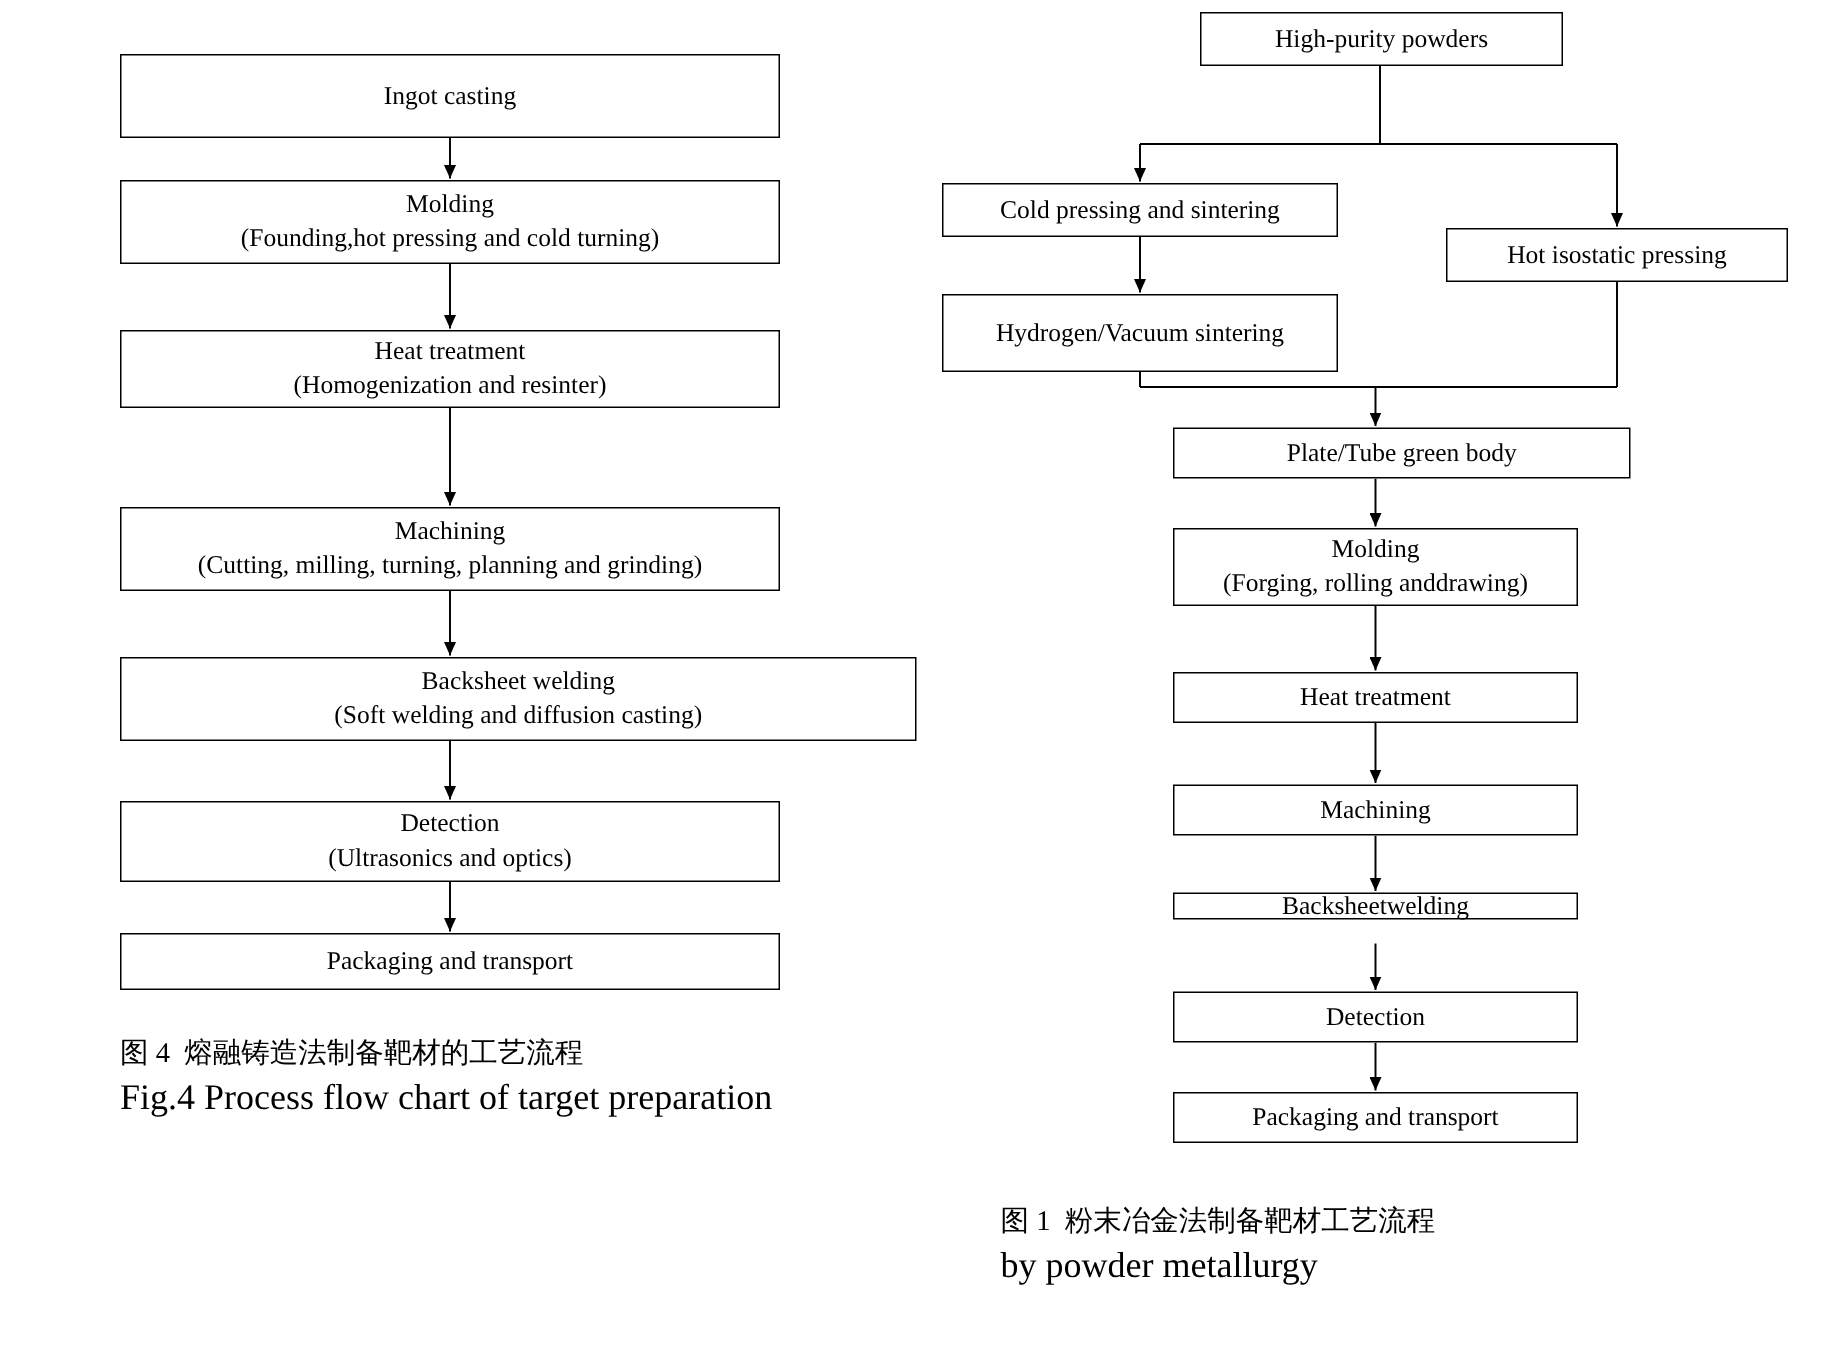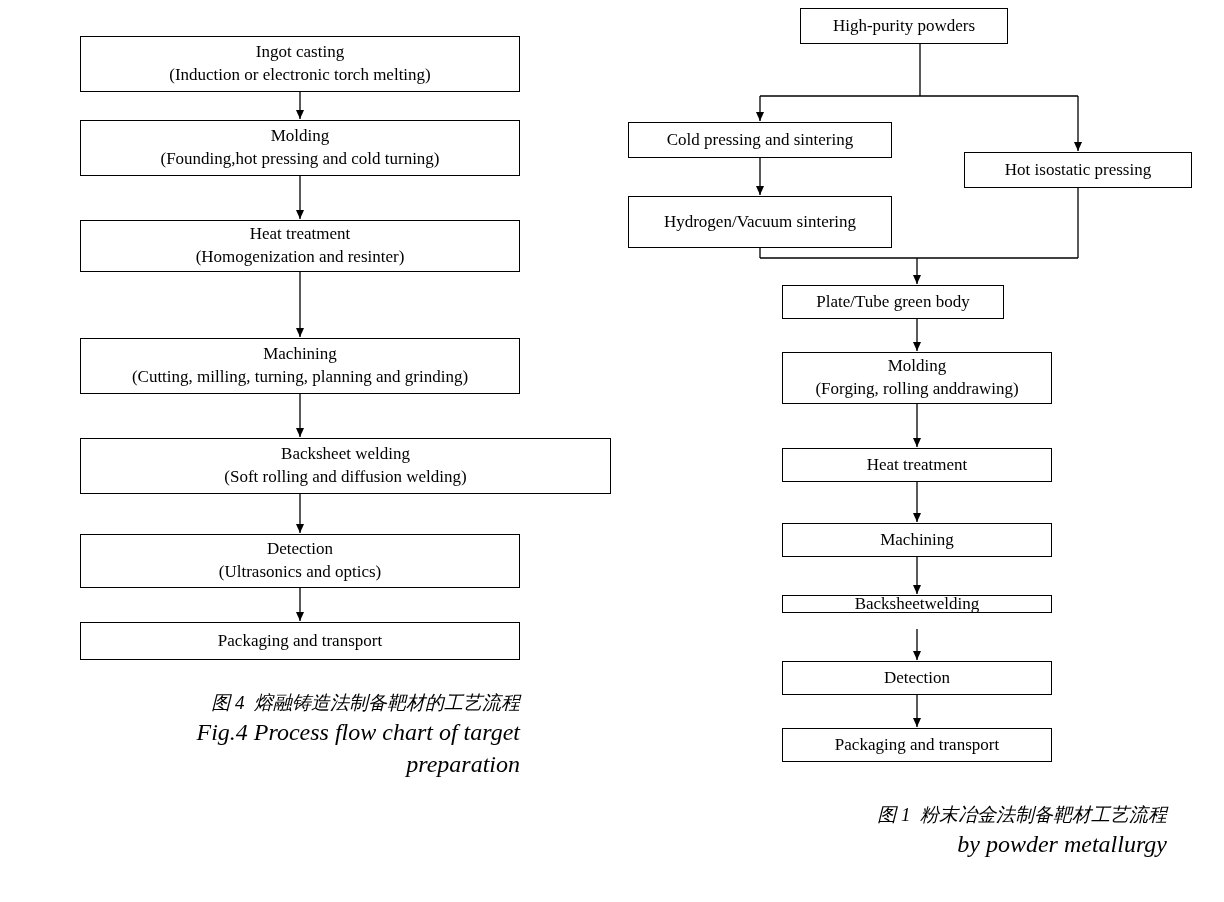--- a/index.html
+++ b/index.html
@@ -23,23 +23,22 @@
     background:#fff;
     display:flex; flex-direction:column;
     align-items:center; justify-content:center;
     text-align:center;
     font-size:17px; line-height:1.35;
   }
   .box .t { white-space:nowrap; }
   .box .s { white-space:nowrap; }
   .caption {
     position:absolute;
-    text-align:right;
+    text-align:left;
     line-height:1.35;
-    font-style:italic;
   }
   .caption .cn { font-size:19px; white-space:pre-wrap; }
   .caption .en { font-size:24px; }
 </style>
 </head>
 <body>
 
 <div class="canvas">
 
   <svg class="connectors" viewBox="0 0 1224 902" xmlns="http://www.w3.org/2000/svg">
@@ -78,77 +77,76 @@
       <line x1="917" y1="557" x2="917" y2="594" marker-end="url(#ah)"></line>
       <line x1="917" y1="629" x2="917" y2="660" marker-end="url(#ah)"></line>
       <line x1="917" y1="695" x2="917" y2="727" marker-end="url(#ah)"></line>
     </g>
   </svg>
 
   <div>
 
     <div class="box" style="left:80px;top:36px;width:440px;height:56px">
       <div class="t">Ingot casting</div>
-      <div class="s">(Induction or electronic torch melting)</div>
     </div>
 
     <div class="box" style="left:80px;top:120px;width:440px;height:56px">
       <div class="t">Molding</div>
       <div class="s">(Founding,hot pressing and cold turning)</div>
     </div>
 
     <div class="box" style="left:80px;top:220px;width:440px;height:52px">
       <div class="t">Heat treatment</div>
       <div class="s">(Homogenization and resinter)</div>
     </div>
 
     <div class="box" style="left:80px;top:338px;width:440px;height:56px">
       <div class="t">Machining</div>
       <div class="s">(Cutting, milling, turning, planning and grinding)</div>
     </div>
 
     <div class="box" style="left:80px;top:438px;width:531px;height:56px">
       <div class="t">Backsheet welding</div>
-      <div class="s">(Soft rolling and diffusion welding)</div>
+      <div class="s">(Soft welding and diffusion casting)</div>
     </div>
 
     <div class="box" style="left:80px;top:534px;width:440px;height:54px">
       <div class="t">Detection</div>
       <div class="s">(Ultrasonics and optics)</div>
     </div>
 
     <div class="box" style="left:80px;top:622px;width:440px;height:38px">
       <div class="t">Packaging and transport</div>
     </div>
 
     <div class="caption" style="left:80px;top:690px;width:440px">
       <div class="cn">图 4  熔融铸造法制备靶材的工艺流程</div>
       <div class="en">Fig.4 Process flow chart of target preparation</div>
     </div>
   </div>
 
   <div>
 
-    <div class="box" style="left:800px;top:8px;width:208px;height:36px">
+    <div class="box" style="left:800px;top:8px;width:242px;height:36px">
       <div class="t">High-purity powders</div>
     </div>
 
     <div class="box" style="left:628px;top:122px;width:264px;height:36px">
       <div class="t">Cold pressing and sintering</div>
     </div>
 
     <div class="box" style="left:628px;top:196px;width:264px;height:52px">
       <div class="t">Hydrogen/Vacuum sintering</div>
     </div>
 
     <div class="box" style="left:964px;top:152px;width:228px;height:36px">
       <div class="t">Hot isostatic pressing</div>
     </div>
 
-    <div class="box" style="left:782px;top:285px;width:222px;height:34px">
+    <div class="box" style="left:782px;top:285px;width:305px;height:34px">
       <div class="t">Plate/Tube green body</div>
     </div>
 
     <div class="box" style="left:782px;top:352px;width:270px;height:52px">
       <div class="t">Molding</div>
       <div class="s">(Forging, rolling anddrawing)</div>
     </div>
 
     <div class="box" style="left:782px;top:448px;width:270px;height:34px">
       <div class="t">Heat treatment</div>

